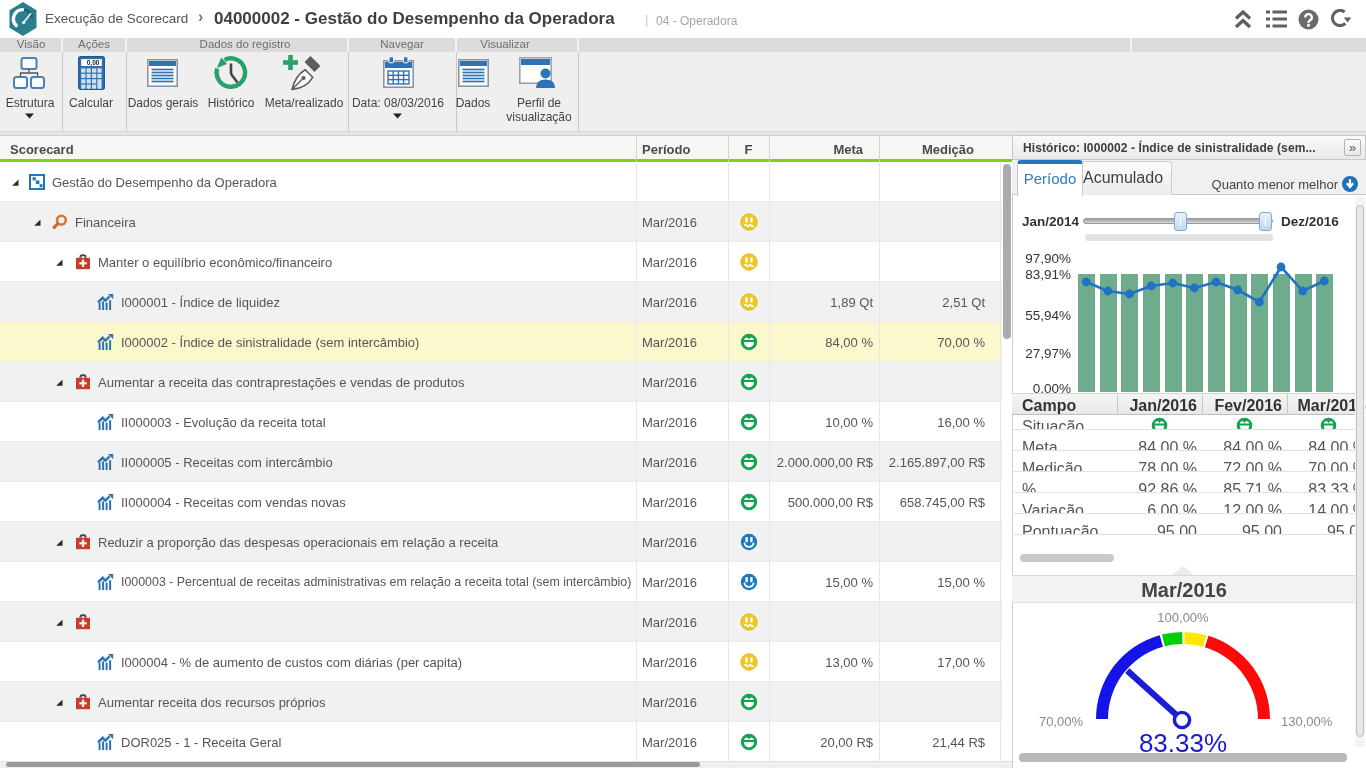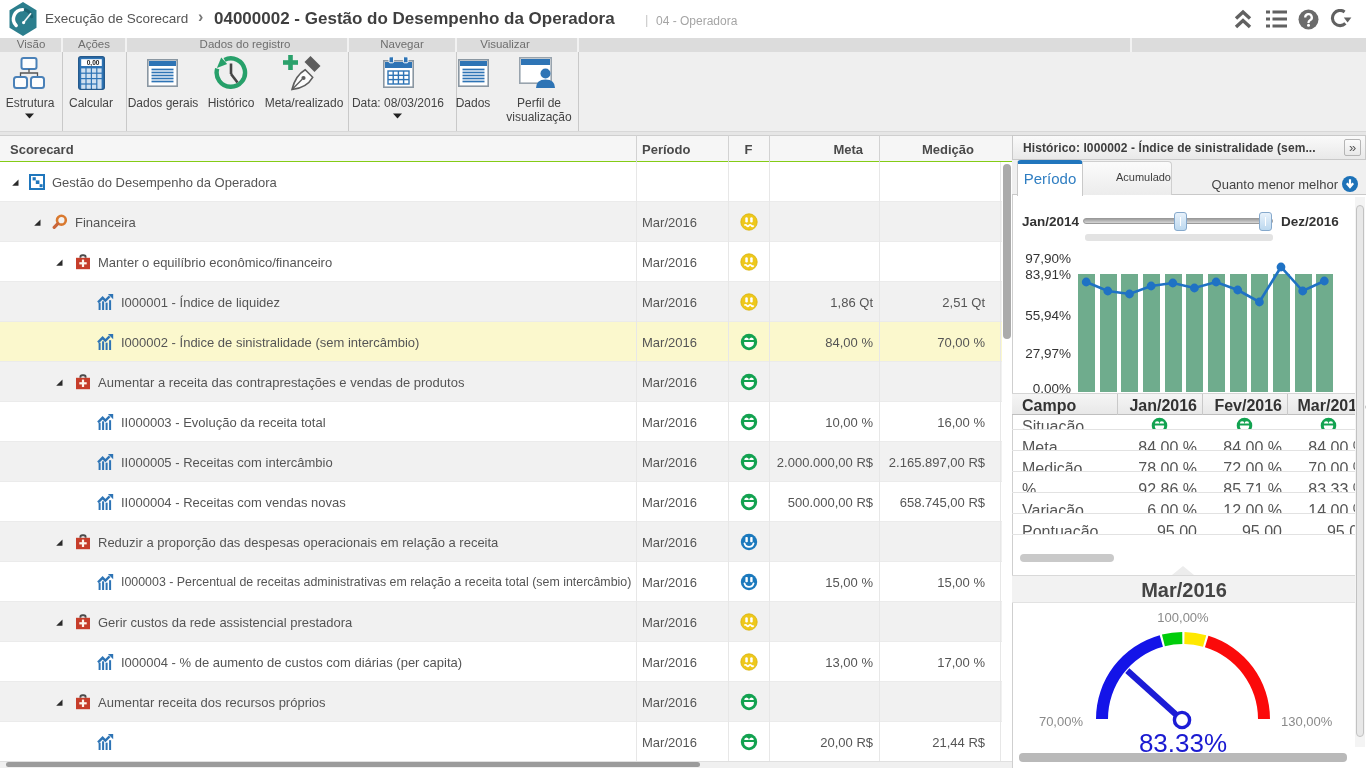--- a/index.html
+++ b/index.html
@@ -15,21 +15,21 @@
 
 #rtitles{position:absolute;left:0;top:38px;width:1366px;height:14px;background:#dcdcdc}
 .gt{position:absolute;top:38px;font-size:11.5px;color:#6e6e6e;text-align:center}
 .ggap{position:absolute;top:38px;height:14px;width:2px;background:#f2f2f2}
 #rbody{position:absolute;left:0;top:52px;width:1366px;height:79px;background:#efefef}
 #rfoot{position:absolute;left:0;top:131px;width:1366px;height:4px;background:#e6e6e6;border-top:1px solid #d8d8d8}
 .gsep{position:absolute;top:52px;height:79px;width:1px;background:#c9c9c9}
 .blab{position:absolute;font-size:12px;color:#444;text-align:center}
 .rbtn svg{position:absolute}
 
-#ghead{position:absolute;left:0;top:135px;width:1012px;height:27px;background:#f6f6f6;border-top:1px solid #cfcfcf;border-bottom:1px solid #84cc16;font-size:13px;font-weight:bold;color:#4a4a4a}
+#ghead{position:absolute;left:0;top:135px;width:1012px;height:27px;background:#f6f6f6;border-top:1px solid #cfcfcf;border-bottom:3px solid #84cc16;font-size:13px;font-weight:bold;color:#4a4a4a}
 #ghead div{position:absolute;top:6px}
 .row{position:absolute;left:0;width:1002px;height:40px;border-bottom:1px solid #ebebeb;font-size:13px;color:#555}
 .row.g{background:#f1f1f1}
 .row.y{background:#fbf8cd}
 .row .tx{position:absolute;top:13px;white-space:nowrap;overflow:hidden}
 .row .per{position:absolute;left:642px;top:13px}
 .row .fc{position:absolute;left:740px;top:11px}
 .row .m1{position:absolute;left:769px;width:104px;top:13px;text-align:right}
 .row .m2{position:absolute;left:879px;width:106px;top:13px;text-align:right}
 .row svg.tic{position:absolute;top:12px}
@@ -40,21 +40,21 @@
 #vsc{position:absolute;left:1003px;top:164px;width:8px;height:175px;background:#ababab;border-radius:4px}
 #hsc{position:absolute;left:0px;top:761px;width:1012px;height:7px;background:#f0f0f0;border-top:1px solid #e0e0e0}
 #hsct{position:absolute;left:6px;top:762px;width:694px;height:5px;background:#9b9b9b;border-radius:3px}
 
 #panel{position:absolute;left:1012px;top:135px;width:354px;height:633px;background:#fff;border-left:1px solid #cfcfcf}
 #phead{position:absolute;left:1012px;top:135px;width:354px;height:25px;background:linear-gradient(#fafafa,#e9e9e9);border:1px solid #c9c9c9;font-size:12px;font-weight:bold;color:#3d3d3d;letter-spacing:0.1px}
 #phead span{position:absolute;left:10px;top:5px}
 #pbtn{position:absolute;left:1344px;top:139px;width:17px;height:17px;border:1px solid #b5b5b5;border-radius:2px;background:linear-gradient(#fcfcfc,#e8e8e8);font-size:13px;color:#555;text-align:center;line-height:15px}
 #tabstrip{position:absolute;left:1012px;top:160px;width:354px;height:35px;background:#f0f0f0;border-bottom:1px solid #c9c9c9}
 #tab1{position:absolute;left:1017px;top:160px;width:66px;height:36px;background:#fff;border:1px solid #c9c9c9;border-top:4px solid #2176bd;border-bottom:none;border-radius:4px 4px 0 0;color:#2f7ec2;font-size:15px;text-align:center;line-height:29px}
-#tab2{position:absolute;left:1083px;top:161px;width:89px;height:34px;background:linear-gradient(#fbfbfb,#ececec);border:1px solid #cfcfcf;border-left:none;border-bottom:none;border-radius:0 4px 0 0;color:#3f3f3f;font-size:11px;text-align:right;line-height:31px}
+#tab2{position:absolute;left:1083px;top:161px;width:89px;height:34px;background:linear-gradient(#fbfbfb,#ececec);border:1px solid #cfcfcf;border-left:none;border-bottom:none;border-radius:0 4px 0 0;color:#3f3f3f;font-size:16px;text-align:left;line-height:31px}
 #qmm{position:absolute;right:28px;top:177px;white-space:nowrap;font-size:13px;color:#444}
 #slJan{position:absolute;left:1022px;top:214px;font-size:13.5px;font-weight:bold;color:#333}
 #slDez{position:absolute;left:1281px;top:214px;font-size:13.5px;font-weight:bold;color:#333}
 #sltrack{position:absolute;left:1083px;top:218px;width:190px;height:6px;background:linear-gradient(#9e9e9e,#d6d6d6);border:1px solid #9a9a9a;border-radius:3px}
 .shandle{position:absolute;top:212px;width:13px;height:19px;background:linear-gradient(#e8f2fb,#bcd8ef);border:1px solid #86a9cc;border-radius:3px}
 .shandle i{position:absolute;left:5px;top:4px;width:1px;height:9px;background:#7a9dbf;border-right:1px solid #fff}
 
 .ylab{position:absolute;width:60px;text-align:right;font-size:13.5px;color:#333}
 .bar{position:absolute;top:274px;width:17px;height:118px;background:#6fac8d}
 #cthead{position:absolute;left:1012px;top:393px;width:344px;height:22px;background:linear-gradient(#f5f5f5,#e8e8e8);border-top:1px solid #d5d5d5;border-bottom:1px solid #bfbfbf;font-weight:bold;color:#333}
@@ -337,21 +337,21 @@
 </div>
 <div class="row g" style="top:282px">
   <svg class="tic" style="left:97px" width="17" height="16">
         <use href="#i-ch"></use>
       </svg>
   <span class="tx" style="left:121px;width:513px">I000001 - Índice de liquidez</span>
       <span class="per">Mar/2016</span>
   <svg class="fc" width="18" height="18">
         <use href="#f-y"></use>
       </svg>
-  <span class="m1">1,86 Qt</span>
+  <span class="m1">1,89 Qt</span>
       <span class="m2">2,51 Qt</span>
 </div>
 <div class="row y" style="top:322px">
   <svg class="tic" style="left:97px" width="17" height="16">
         <use href="#i-ch"></use>
       </svg>
   <span class="tx" style="left:121px;width:513px">I000002 - Índice de sinistralidade (sem intercâmbio)</span>
       <span class="per">Mar/2016</span>
   <svg class="fc" width="18" height="18">
         <use href="#f-g"></use>
@@ -433,21 +433,20 @@
   <span class="m1">15,00 %</span>
       <span class="m2">15,00 %</span>
 </div>
 <div class="row g" style="top:602px">
   <svg class="tog" style="left:56px" width="8" height="8">
         <use href="#tog"></use>
       </svg>
   <svg class="tic" style="left:75px" width="16" height="16">
         <use href="#i-kit"></use>
       </svg>
-  <span class="tx" style="left:98px;width:536px">Gerir custos da rede assistencial prestadora</span>
       <span class="per">Mar/2016</span>
   <svg class="fc" width="18" height="18">
         <use href="#f-y"></use>
       </svg>
 </div>
 <div class="row" style="top:642px">
   <svg class="tic" style="left:97px" width="17" height="16">
         <use href="#i-ch"></use>
       </svg>
   <span class="tx" style="left:121px;width:513px">I000004 - % de aumento de custos com diárias (per capita)</span>
@@ -468,20 +467,21 @@
   <span class="tx" style="left:98px;width:536px">Aumentar receita dos recursos próprios</span>
       <span class="per">Mar/2016</span>
   <svg class="fc" width="18" height="18">
         <use href="#f-g"></use>
       </svg>
 </div>
 <div class="row" style="top:722px">
   <svg class="tic" style="left:97px" width="17" height="16">
         <use href="#i-ch"></use>
       </svg>
+  <span class="tx" style="left:121px;width:513px">DOR025 - 1 - Receita Geral</span>
       <span class="per">Mar/2016</span>
   <svg class="fc" width="18" height="18">
         <use href="#f-g"></use>
       </svg>
   <span class="m1">20,00 R$</span>
       <span class="m2">21,44 R$</span>
 </div>
 </div>
 <div class="hline" style="left:636px"></div>
 <div class="hline" style="left:728px"></div>

